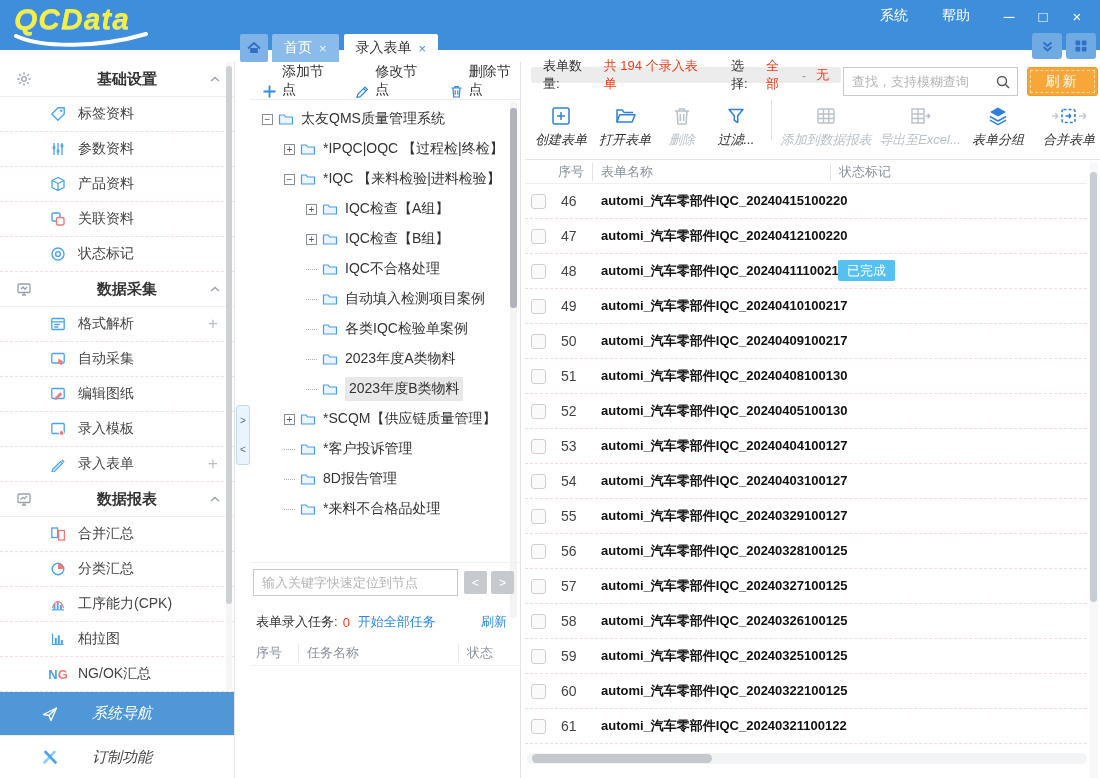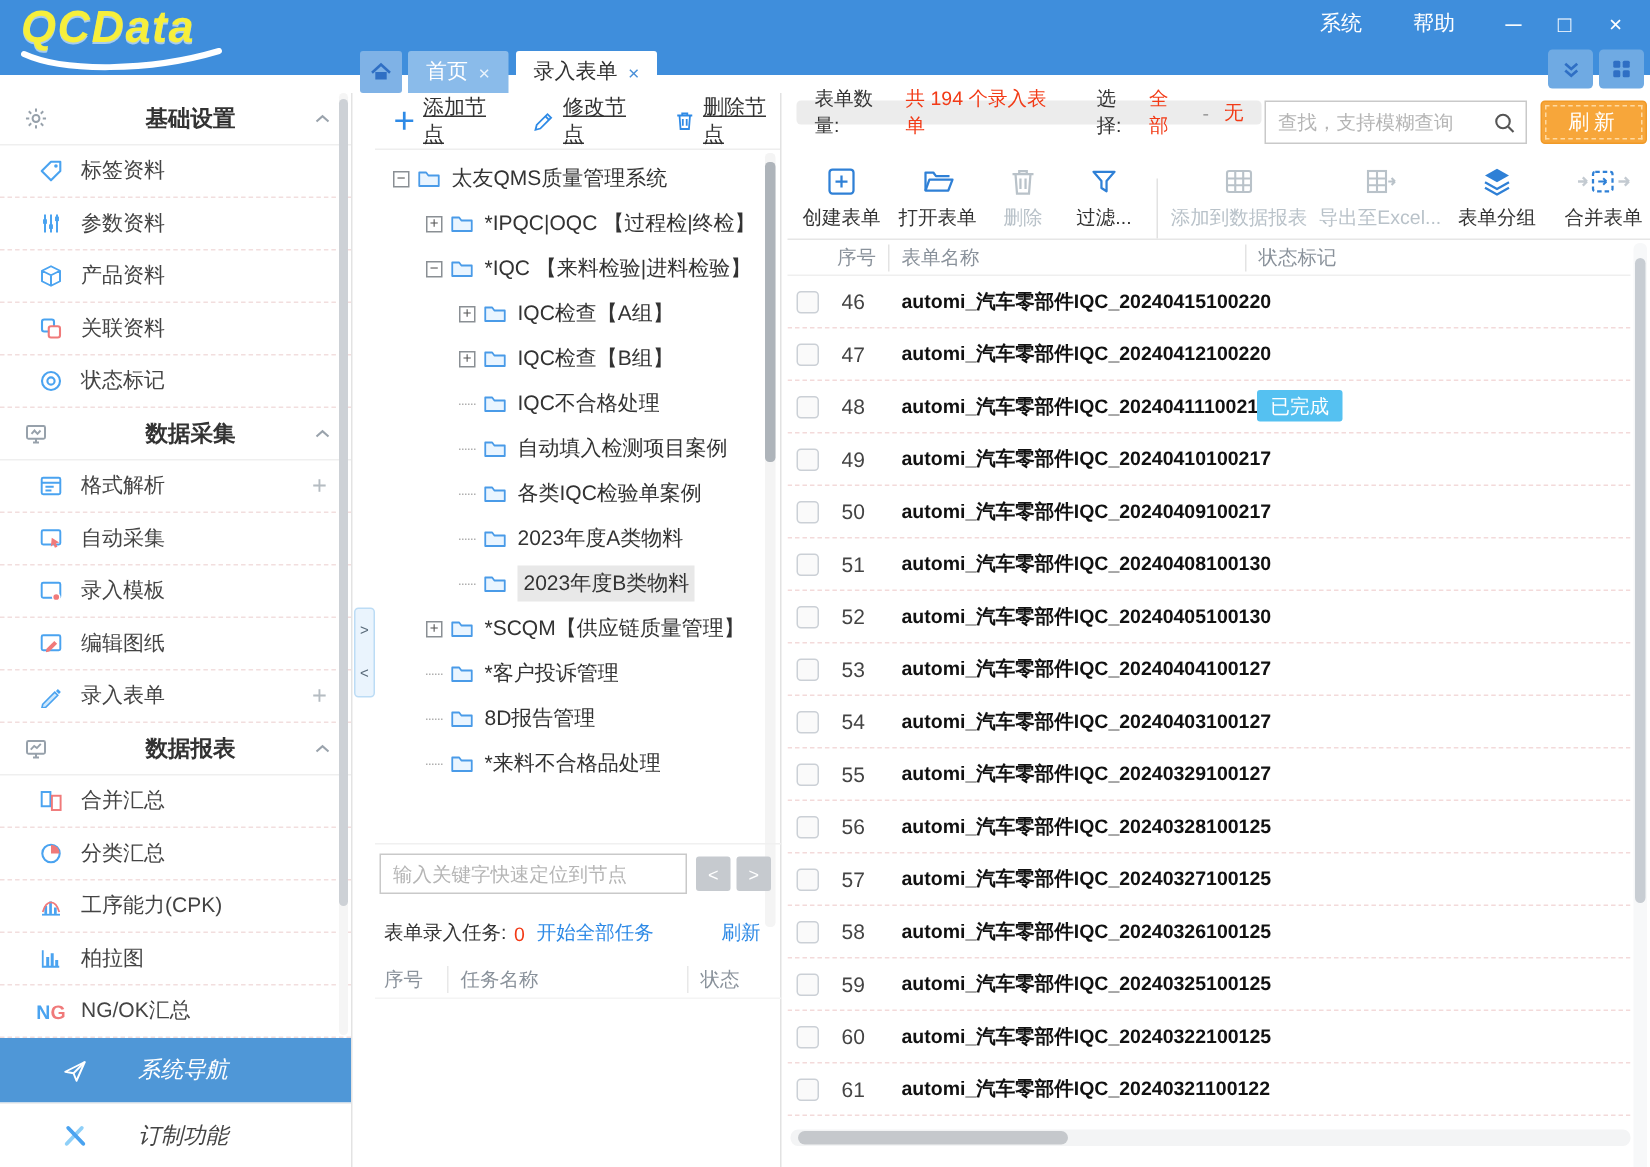--- a/index.html
+++ b/index.html
@@ -31,42 +31,42 @@
   .tab.active .tab-label { color:#333; }
   .tab.active .tab-close { color:#4a90d8; }
   .tabbar-right { position:absolute; right:4px; top:33px; display:flex; gap:4px; }
   .tbr-btn { width:30px; height:26px; background:#6faae3; border-radius:3px; display:flex; align-items:center; justify-content:center; cursor:pointer; }
 
   
   .sidebar { position:absolute; left:0; top:62px; width:235px; height:716px; background:#fff; border-right:1px solid #e3e3e3; }
   .sb-section-h { height:35px; display:flex; align-items:center; padding:0 14px; border-bottom:1px solid #efefef; cursor:pointer; }
   .sb-section-h .sb-ico { width:20px; display:flex; justify-content:center; }
   .sb-section-h .sb-lab { margin-left:10px; font-size:15px; font-weight:bold; color:#333; flex:1;text-align:center; }
-  .sb-item { height:35px; display:flex; align-items:center; padding-left:24px; border-bottom:1px dashed #f2dede; cursor:pointer; }
+  .sb-item { height:35px; display:flex; align-items:center; padding-left:48px; border-bottom:1px dashed #f2dede; cursor:pointer; }
   .sb-item .sb-ico { width:20px; display:flex; justify-content:center; }
   .sb-item .sb-lab { margin-left:10px; font-size:14px; color:#444; flex:1; }
   .sb-plus { color:#b5bcc2; font-size:17px; margin-right:16px; cursor:pointer; }
   .sb-footer-item { height:43px; display:flex; align-items:center; cursor:pointer; border-top:1px solid #eee; }
   .sb-footer-item .f-ico { margin-left:40px; width:20px; display:flex; justify-content:center; }
   .sb-footer-item .f-lab { margin-left:32px; font-size:15px; color:#444;font-style:italic; }
   .sb-footer-item.active { background:#4f97d7; border-top:none; }
   .sb-footer-item.active .f-lab { color:#fff; }
   .sb-scroll { position:absolute; right:2px; top:0; width:6px; height:628px; background:#f5f5f5; border-radius:3px; }
   .sb-scroll .thumb { position:absolute; left:0; top:4px; width:6px; height:538px; background:#cdd1d6; border-radius:3px; }
   .ngicon { font-size:13px; font-weight:bold; letter-spacing:0; }
 
   
   .handle { position:absolute; left:236px; top:405px; width:14px; height:60px; background:#eaf4fd; border:1px solid #bcdcf5; border-radius:3px;
             display:flex; flex-direction:column; align-items:center; justify-content:space-around; cursor:pointer; }
   .handle span { color:#5a6b7a; font-size:10px; line-height:1; }
 
   
   .treepanel { position:absolute; left:250px; top:62px; width:271px; height:716px; background:#fff; border-right:1px solid #e2e2e2; }
   .tree-toolbar { height:38px; display:flex; align-items:center; gap:22px; padding-left:12px; border-bottom:1px solid #eee; }
-  .tt-btn { display:flex; align-items:center; gap:5px; cursor:pointer;text-decoration:underline; }
+  .tt-btn { display:flex; align-items:flex-end; gap:5px; cursor:pointer; }
   .tt-btn .tt-lab { font-size:14px; color:#333; }
   .tree { position:absolute; left:0; top:38px; width:258px; height:460px; overflow:hidden; padding:4px 0 0 12px; }
   .tnode { height:30px; display:flex; align-items:center; cursor:pointer; }
   .tnode .exp { width:11px; height:11px; border:1px solid #8a8f94; background:#fff; display:flex; align-items:center; justify-content:center;
                 font-size:10px; line-height:9px; color:#555; margin-right:5px; flex:none; cursor:pointer; }
   .tnode .stub { width:11px; border-top:1px dotted #b0b0b0; margin-right:5px; flex:none; }
   .tnode .tico { margin-right:7px; flex:none; display:flex; }
   .tnode .tlab { font-size:14px; color:#333; white-space:nowrap; }
   .tnode .tlab.sel { background:#e8e8e8; padding:3px 4px; }
   .tree-scroll { position:absolute; right:3px; top:40px; width:7px; height:516px; background:#f4f4f4; border-radius:3px; }
@@ -95,21 +95,21 @@
   .info-chip .gap1 { margin-left:6px; }
   .info-chip .gap2 { margin-left:22px; }
   .info-chip .dash { color:#999; margin:0 10px; }
   .search-box { position:absolute; left:318px; top:5px; width:175px; height:29px; border:1px solid #c9c9c9; background:#fff; display:flex; align-items:center; }
   .search-box input { flex:1; border:none; outline:none; padding:0 4px 0 8px; font-size:13px; color:#333; min-width:0; }
   .search-box input::placeholder { color:#b5b5b5; }
   .search-box .mag { margin-right:6px; display:flex; }
   .refresh-btn { position:absolute; left:502px; top:5px; width:71px; height:29px; background:#f7a63a; border:1px solid #f09a28; border-radius:3px;
                  color:#fff; font-size:14px; display:flex; align-items:center; justify-content:center; letter-spacing:3px; cursor:pointer;
                  outline:1px dashed #ffd9a0; outline-offset:-4px; }
-  .toolbar { position:absolute; left:0; top:38px; width:575px; height:60px; display:flex; align-items:flex-end; padding-left:4px; border-bottom:1px solid #e6e6e6; }
+  .toolbar { position:absolute; left:0; top:38px; width:575px; height:60px; display:flex; align-items:flex-start; padding-left:4px; border-bottom:1px solid #e6e6e6;font-style:italic; }
   .tb-btn { display:flex; flex-direction:column; align-items:center; justify-content:center; gap:4px; height:54px; cursor:pointer; flex:none; }
   .tb-btn .tb-lab { font-size:13px; color:#333; white-space:nowrap; }
   .tb-btn.disabled { cursor:default; }
   .tb-btn.disabled .tb-lab { color:#b9c2c9; }
   .tb-sep { width:1px; height:40px; background:#e2e2e2; margin:0 6px; flex:none; }
   .thead { position:absolute; left:0; top:98px; width:562px; height:24px; display:flex; align-items:center; color:#8a929b; font-size:13px; border-bottom:1px solid #efefef; }
   .thead .c1 { padding-left:33px; width:67px; }
   .thead .c2 { width:238px; border-left:1px solid #e3e3e3; padding-left:8px; }
   .thead .c3 { border-left:1px solid #e3e3e3; padding-left:8px; }
   .rows { position:absolute; left:0; top:122px; width:562px; height:572px; overflow:hidden; }
@@ -317,37 +317,37 @@
             </span>
           </span>
        <span class="sb-lab">自动采集</span>
 
      </div>
         <div class="sb-item">
        <span class="sb-ico">
             <span style="display:flex">
               <svg width="16" height="16" viewBox="0 0 16 16" style="display:block">
                 <rect x="1.8" y="2.5" width="12.4" height="10" rx="1" fill="none" stroke="#4aa3f0" stroke-width="1.3"></rect>
+                <path d="M5 11.5l5.2-5.2 1.9 1.9-5.2 5.2-2.3.4z" fill="#f07a7a"></path>
+              </svg>
+            </span>
+          </span>
+       <span class="sb-lab">编辑图纸</span>
+
+     </div>
+        <div class="sb-item">
+       <span class="sb-ico">
+            <span style="display:flex">
+              <svg width="16" height="16" viewBox="0 0 16 16" style="display:block">
+                <rect x="1.8" y="2.5" width="12.4" height="10" rx="1" fill="none" stroke="#4aa3f0" stroke-width="1.3"></rect>
                 <circle cx="11.5" cy="12" r="2.4" fill="#f07a7a" stroke="#fff" stroke-width="1"></circle>
               </svg>
             </span>
           </span>
        <span class="sb-lab">录入模板</span>
-
-     </div>
-        <div class="sb-item">
-       <span class="sb-ico">
-            <span style="display:flex">
-              <svg width="16" height="16" viewBox="0 0 16 16" style="display:block">
-                <rect x="1.8" y="2.5" width="12.4" height="10" rx="1" fill="none" stroke="#4aa3f0" stroke-width="1.3"></rect>
-                <path d="M5 11.5l5.2-5.2 1.9 1.9-5.2 5.2-2.3.4z" fill="#f07a7a"></path>
-              </svg>
-            </span>
-          </span>
-       <span class="sb-lab">编辑图纸</span>
 
      </div>
         <div class="sb-item">
        <span class="sb-ico">
             <span style="display:flex">
               <svg width="16" height="16" viewBox="0 0 16 16" style="display:block">
                 <path d="M2.5 13.5 L10.5 5.5 l2 2 L4.5 15.5 l-2.6.6z" fill="#cfe8fb" stroke="#4aa3f0" stroke-width="1.1"></path>
                 <path d="M11.3 4.7l1.3-1.3 2 2-1.3 1.3z" fill="#4aa3f0"></path>
               </svg>
             </span>

